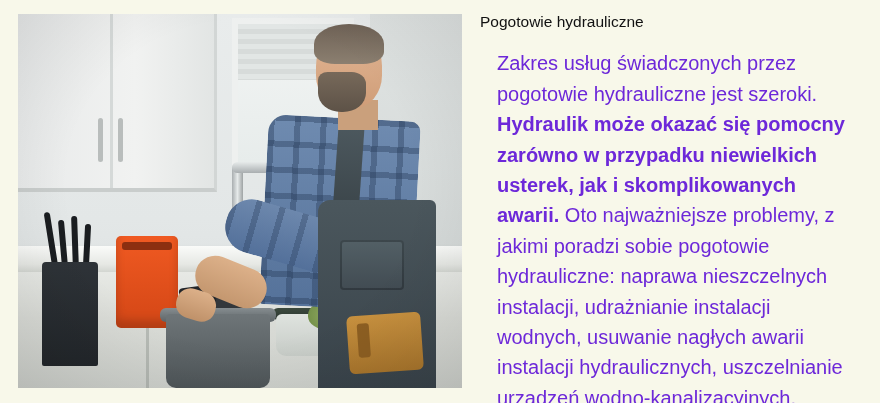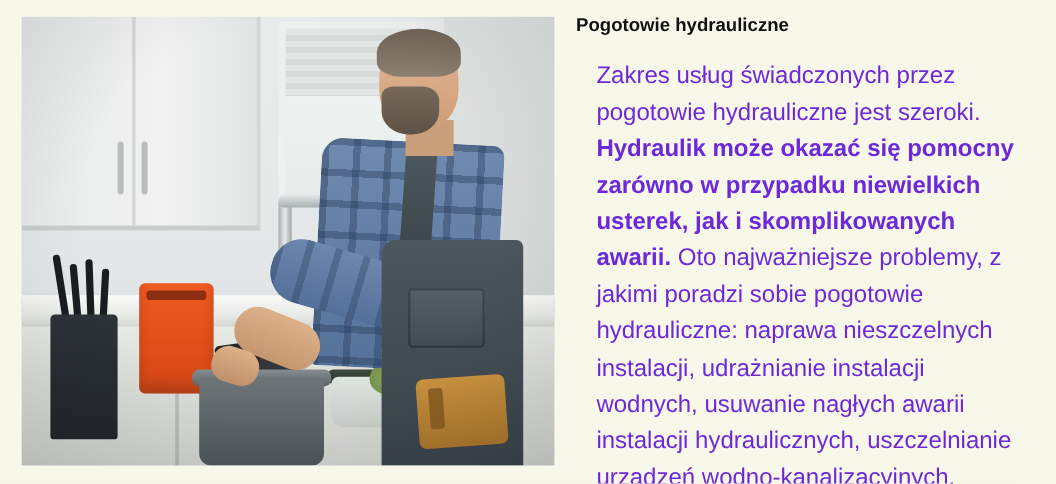--- a/index.html
+++ b/index.html
@@ -328,21 +328,21 @@
   }
 
   
   .text-col {
     flex: 1 1 auto;
     margin: 12px 16px 0 18px;
     width: 384px;
   }
   .article-title {
     font-size: 15.5px;
-    font-weight: bold;
+    font-weight: normal;
     color: #111111;
     margin: 0 0 4px 0;
     line-height: 1.25;
   }
   .article-body {
     font-size: 20px;
     line-height: 1.52;
     color: #6d28d9;
     margin: 17px;
     text-align: left;

